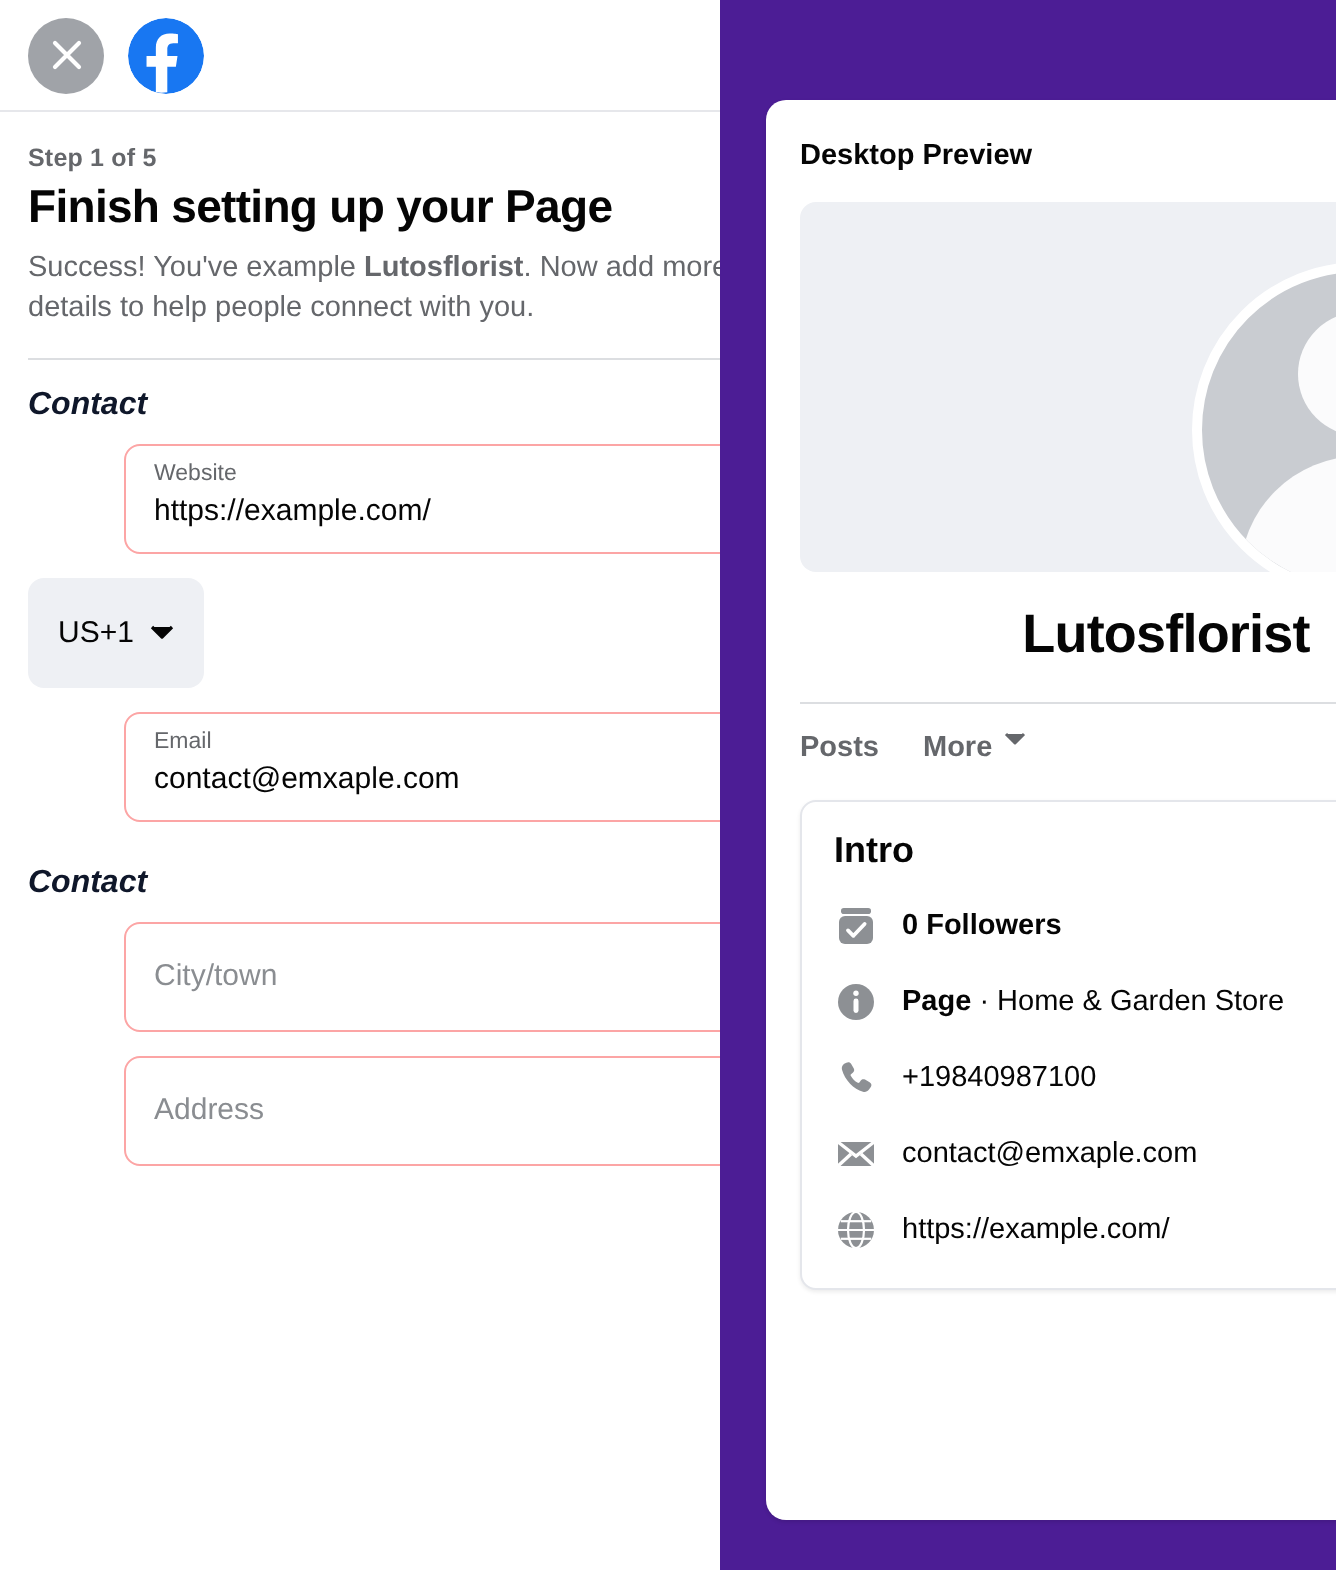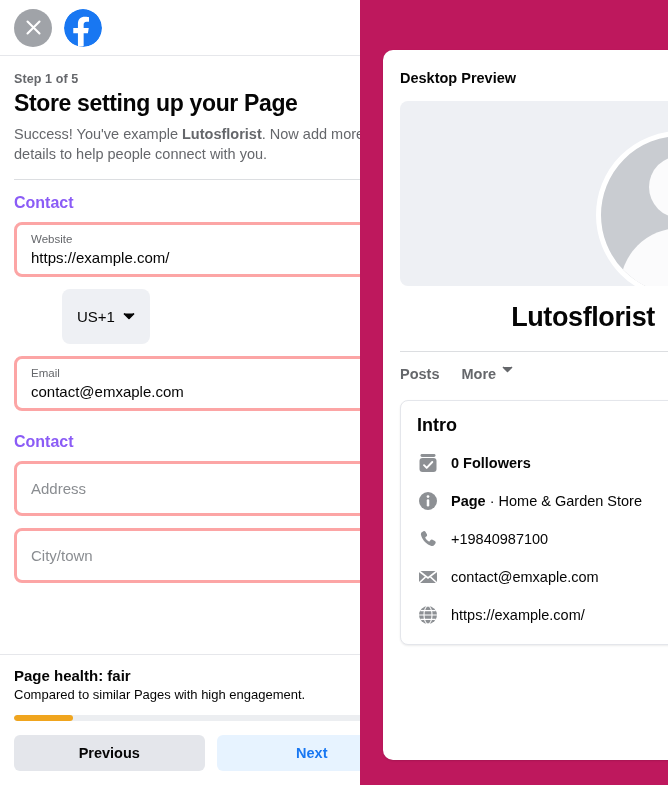--- a/index.html
+++ b/index.html
@@ -43,47 +43,47 @@
   .page-title{
     font-size:23px;font-weight:bold;color:#050505;
     margin-top:4px;letter-spacing:-.35px;line-height:1.18;
   }
   .subtitle{
     font-size:14.5px;color:#65676b;line-height:1.37;margin-top:8px;
   }
   .subtitle b{color:#65676b;font-weight:bold;}
   .divider{height:1px;background:#dcdee1;margin:14px 0 0 0;}
   .section-title{
-    font-size:16px;font-weight:bold;color:#8b5cf6;margin:14px 0 10px 0;
+    font-size:16px;font-weight:bold;color:#0f172a;margin:14px 0 10px 0;font-style:italic;
   }
 
   .field{
-    position:relative;border:3px solid #fca5a5;border-radius:8px;
+    position:relative;border:1px solid #fca5a5;border-radius:8px;
     height:55px;box-sizing:border-box;background:#fff;
-    margin-bottom:12px;padding:0 14px;cursor:text;
+    margin-bottom:12px;padding:0 14px;cursor:text;margin-left:48px;
   }
   .field .flabel{
     position:absolute;left:14px;top:8px;font-size:11.5px;color:#65676b;
   }
   .field .fvalue{
     position:absolute;left:14px;top:24px;font-size:15px;color:#050505;
   }
   .field .fplaceholder{
     position:absolute;left:14px;top:50%;transform:translateY(-50%);
     font-size:15px;color:#8a8d91;
   }
   .check{
     position:absolute;right:12px;top:50%;transform:translateY(-50%);
     width:22px;height:22px;
   }
   .phone-row{display:flex;gap:12px;margin-bottom:12px;}
   .country-select{
     flex:0 0 88px;height:55px;border-radius:8px;background:#eef0f4;
     display:flex;align-items:center;justify-content:center;gap:8px;
-    cursor:pointer;box-sizing:border-box;margin-left:48px;
+    cursor:pointer;box-sizing:border-box;
   }
   .country-select .ctxt{font-size:15px;color:#050505;}
   .phone-row .field{flex:1 1 auto;margin-bottom:0;}
 
   .panel-footer{
     flex:0 0 auto;border-top:1px solid #e6e7eb;background:#fff;
     padding:12px 14px 14px 14px;box-sizing:border-box;
   }
   .health-title{font-size:15px;font-weight:bold;color:#050505;}
   .health-sub{font-size:13px;color:#050505;line-height:1.35;margin-top:2px;}
@@ -97,21 +97,21 @@
     flex:1 1 0;height:36px;border-radius:6px;border:none;cursor:pointer;
     font-family:inherit;font-size:14.5px;font-weight:bold;
     display:flex;align-items:center;justify-content:center;
   }
   .btn-prev{background:#e4e6eb;color:#050505;}
   .btn-next{background:#e7f3ff;color:#1877f2;}
 
   
   .right-panel{
     position:absolute;left:360px;top:0;width:308px;height:785px;
-    background:#be185d;overflow:hidden;
+    background:#4c1d95;overflow:hidden;
   }
   .preview-card{
     position:absolute;left:23px;top:50px;width:400px;height:710px;
     background:#fff;border-radius:10px;overflow:hidden;
     box-shadow:0 1px 2px rgba(0,0,0,.12);
   }
   .preview-title{
     font-size:14.5px;font-weight:bold;color:#050505;
     padding:20px 0 0 17px;
   }
@@ -174,21 +174,21 @@
       </div>
       <svg class="fb-logo" viewBox="0 0 40 40">
         <circle cx="20" cy="20" r="20" fill="#1877f2"></circle>
         <path d="M25.2 25.6l.86-5.6h-5.37v-3.63c0-1.53.75-3.03 3.16-3.03h2.44V8.58s-2.21-.38-4.33-.38c-4.42 0-7.3 2.68-7.3 7.52V20h-4.91v5.6h4.91v13.54a19.6 19.6 0 0 0 6.03 0V25.6z" fill="#fff"></path>
       </svg>
     </div>
 
     <div class="panel-body">
 
       <div class="step-label">Step 1 of 5</div>
-      <div class="page-title">Store setting up your Page</div>
+      <div class="page-title">Finish setting up your Page</div>
       <div class="subtitle"><span>Success! You've example </span><b>Lutosflorist</b><span>. Now add more details to help people connect with you.</span></div>
 
       <div class="divider"></div>
 
       <div class="section-title">Contact</div>
 
       <div class="field">
         <div class="flabel">Website</div>
         <div class="fvalue">https://example.com/</div>
         <svg class="check" viewBox="0 0 22 22">
@@ -211,40 +211,29 @@
         <div class="fvalue">contact@emxaple.com</div>
         <svg class="check" viewBox="0 0 22 22">
           <circle cx="11" cy="11" r="11" fill="#0fa30f"></circle>
           <path d="M6 11.3l3.3 3.3L16.2 7.8" stroke="#fff" stroke-width="2.3" fill="none" stroke-linecap="round" stroke-linejoin="round"></path>
         </svg>
       </div>
 
       <div class="section-title" style="margin-top:22px;">Contact</div>
 
       <div class="field">
+        <div class="fplaceholder">City/town</div>
+      </div>
+
+      <div class="field">
         <div class="fplaceholder">Address</div>
       </div>
 
-      <div class="field">
-        <div class="fplaceholder">City/town</div>
-      </div>
-
     </div>
 
-    <div class="panel-footer">
-      <div class="health-title">Page health: fair</div>
-      <div class="health-sub">Compared to similar Pages with high engagement.</div>
-      <div class="progress-track">
-        <div class="progress-fill" id="progress-fill" style="width: 15%;"></div>
-      </div>
-      <div class="btn-row">
-        <button class="btn btn-prev">Previous</button>
-        <button class="btn btn-next">Next</button>
-      </div>
-    </div>
   </div>
 
   <div class="right-panel">
     <div class="preview-card">
 
       <div class="preview-title">Desktop Preview</div>
 
       <div class="cover">
         <div class="avatar">
           <div class="head"></div>

